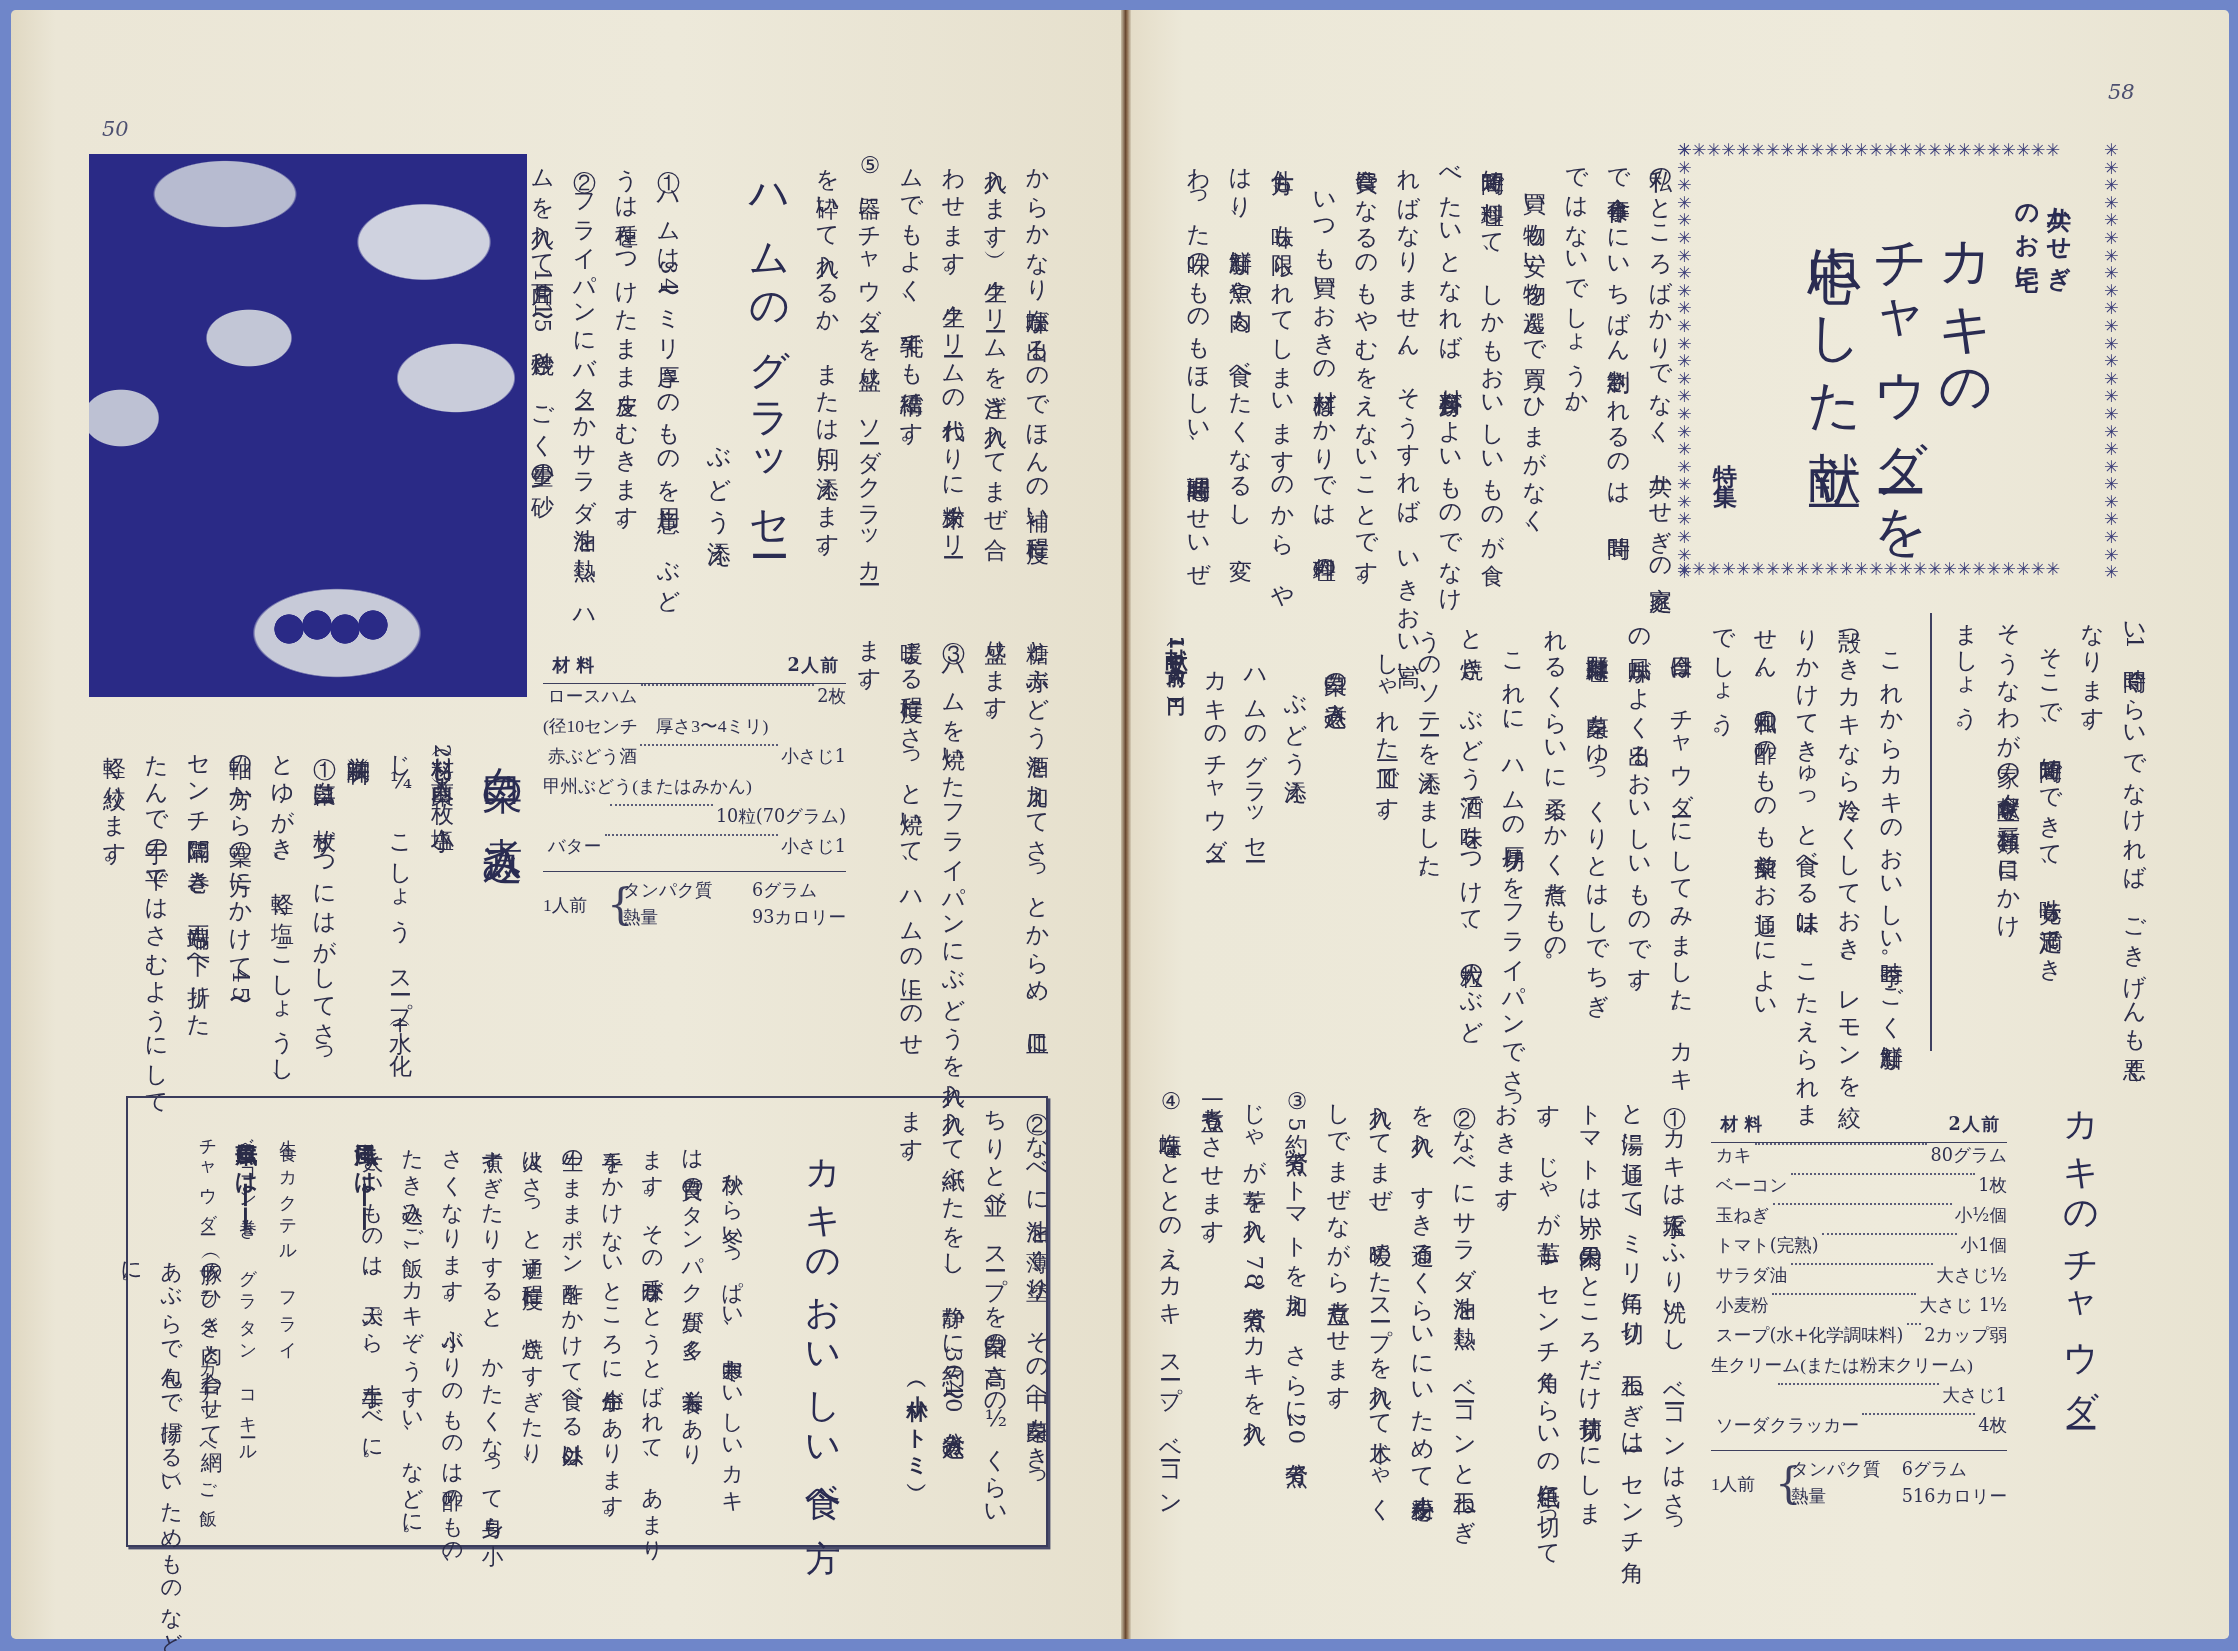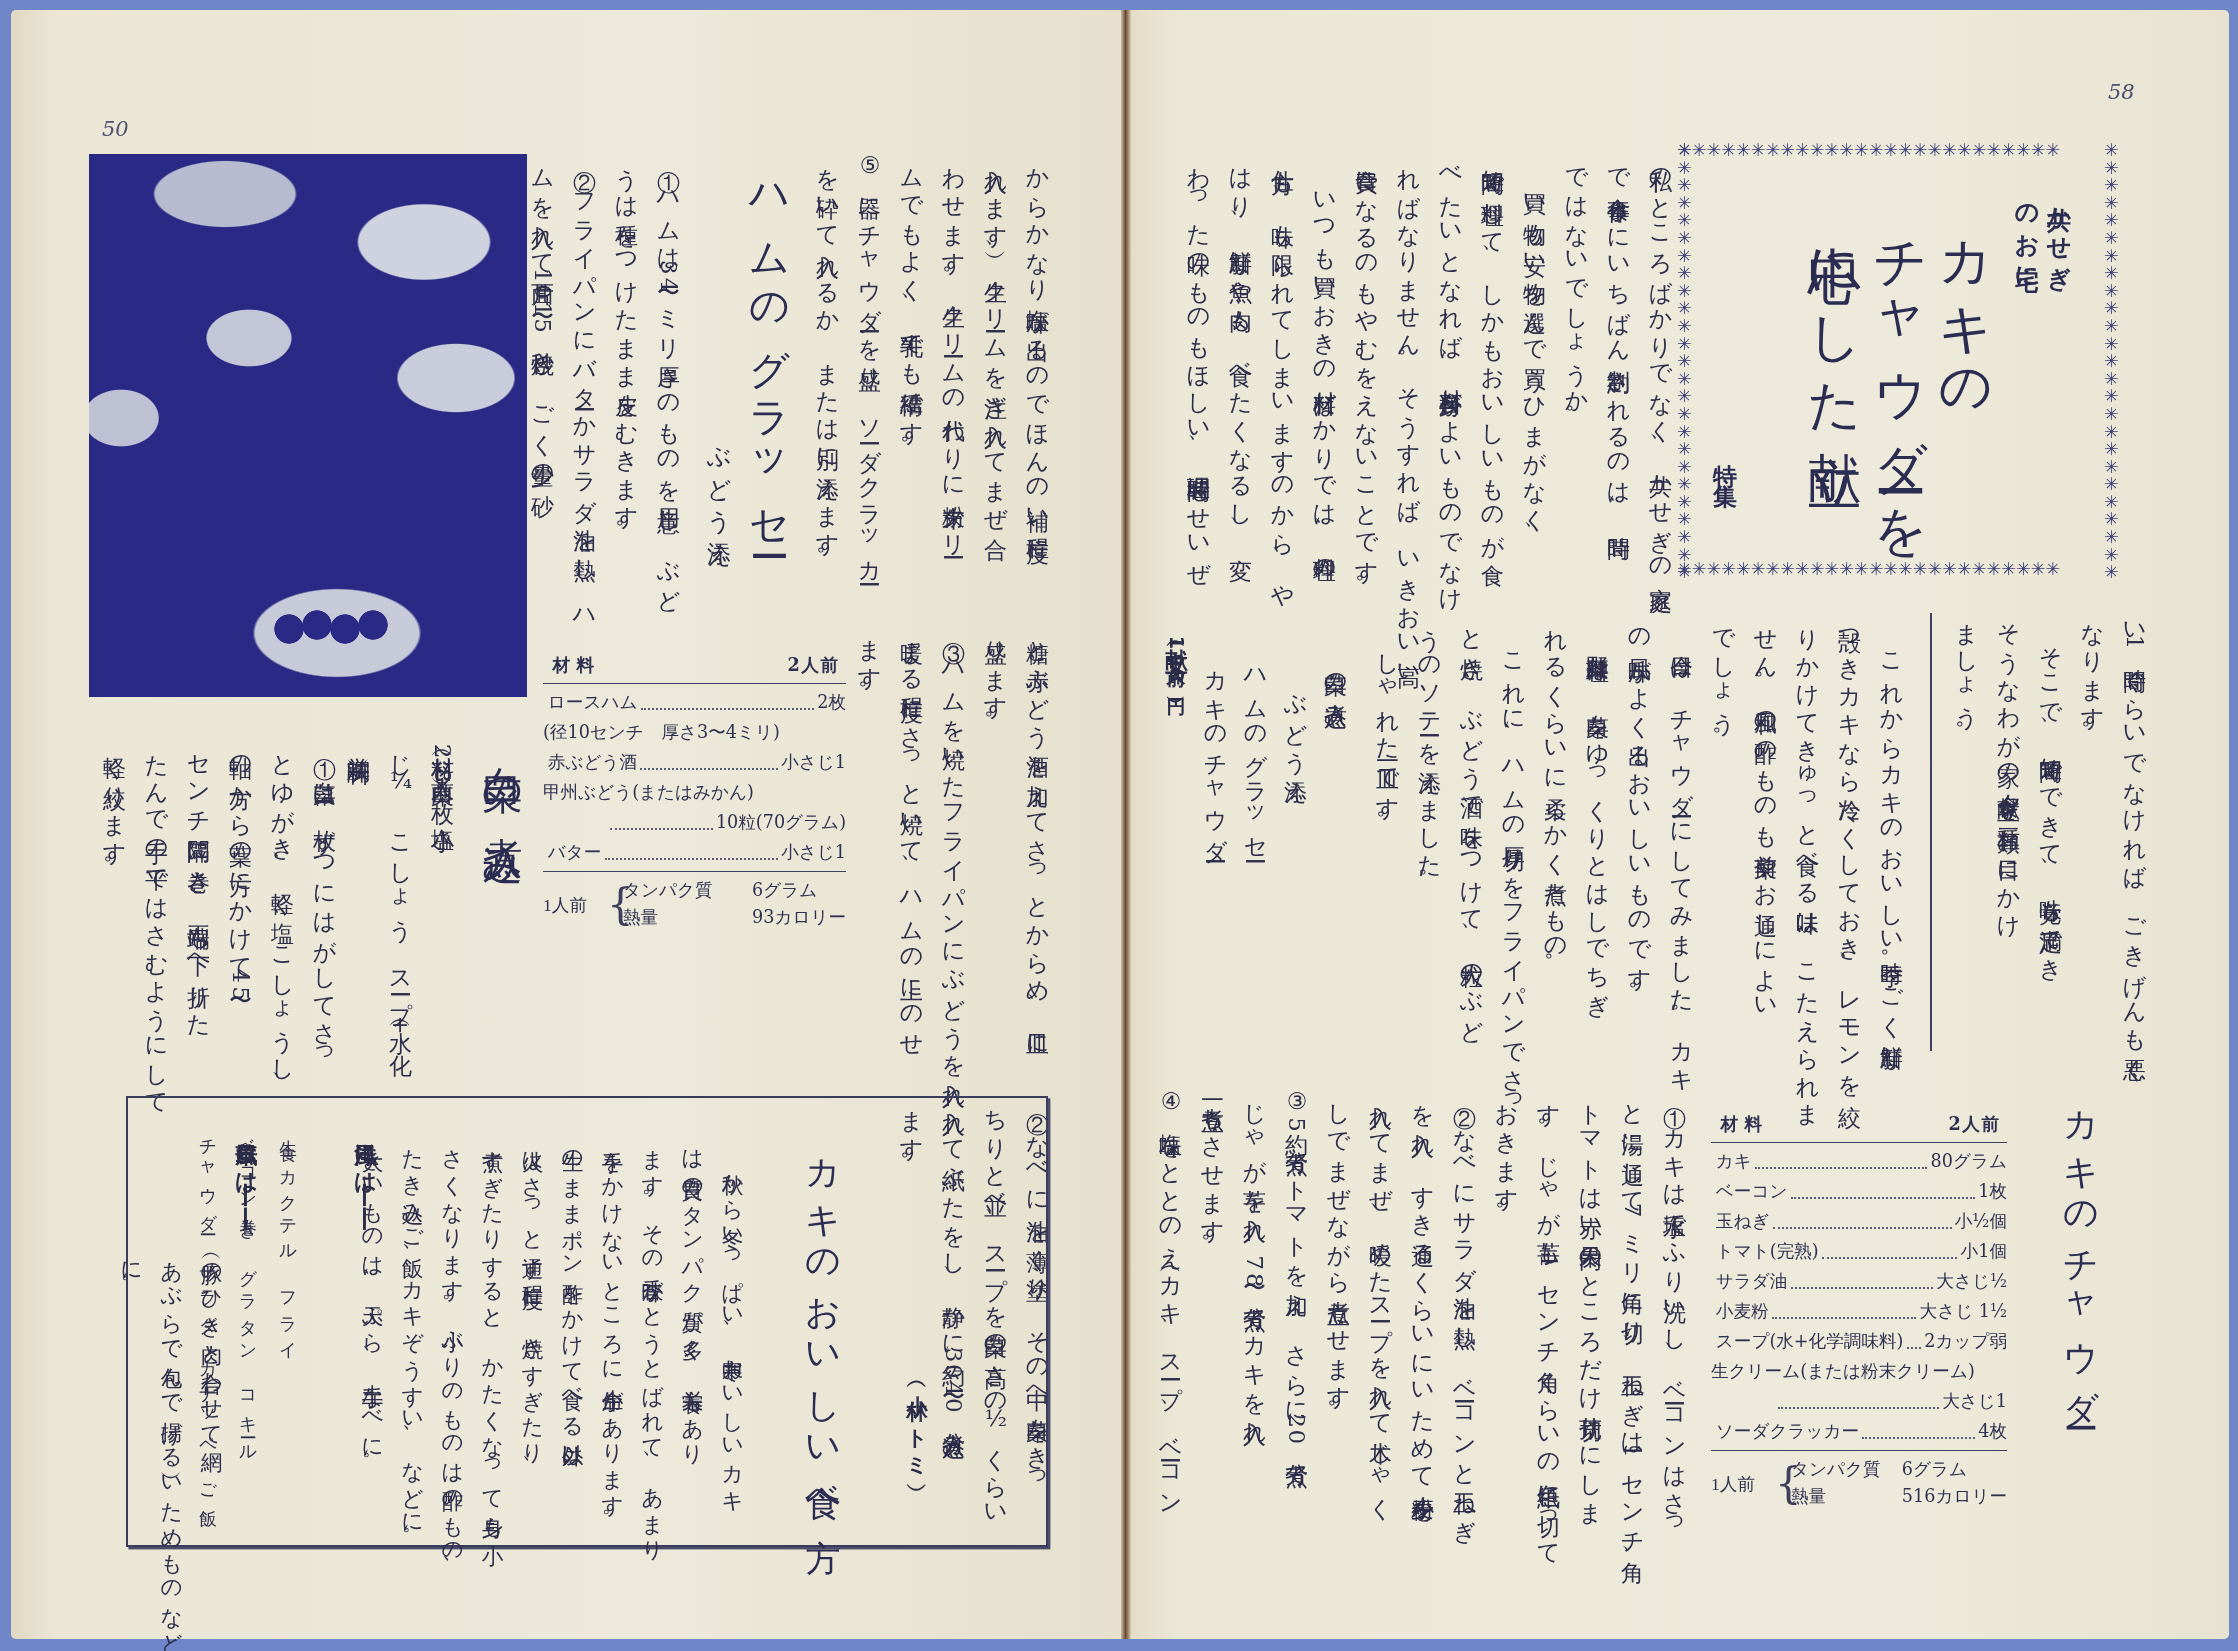--- a/index.html
+++ b/index.html
@@ -57,25 +57,25 @@
 
   .heading-lg { font-size:40px; letter-spacing:8px; color:#2a2c52; }
   .heading-md { font-size:35px; letter-spacing:6.4px; color:#2a2c52; }
   .sub-small { font-size:24px; letter-spacing:3.2px; }
 
   
   .ing { position:absolute; font-size:17.6px; color:#2e3050; }
   .ing .hdr { display:flex; justify-content:space-between; padding:0 6.4px 6.4px 9.6px;
      border-bottom:1.6px solid #3d3f5d; font-weight:bold; letter-spacing:6.4px; font-size:17.6px;margin-top:24px; }
   .ing .hdr span:last-child { letter-spacing:1.6px; font-weight:bold; }
-  .ing .row { display:flex; align-items:flex-end; height:30px; padding-left:4.8px; }
+  .ing .row { display:flex; align-items:flex-start; height:30px; padding-left:4.8px; }
   .ing .row .nm { white-space:nowrap; }
   .ing .row .dots { flex:1; border-bottom:2.4px dotted #5a5c78; margin:0 3.2px 4.8px 3.2px; height:0; }
   .ing .row .amt { white-space:nowrap; }
-  .ing .row.note { padding-left:0; }
+  .ing .row.note { padding-left:0;font-family:Liberation Serif, serif; }
   .ing .row.indent { padding-left:64px; }
   .ing .foot { border-top:1.6px solid #3d3f5d; margin-top:6.4px; padding-top:6.4px;
      display:grid; grid-template-columns:64px 16px 1fr auto; grid-template-rows:27px 27px; font-size:17.6px; }
   .ing .foot .per { grid-row:1 / span 2; align-self:center;font-family:Liberation Serif, serif; }
   .ing .foot .brace { grid-row:1 / span 2; align-self:center; font-size:42px; line-height:42px; color:#3d3f5d; }
 
   .rule-v { position:absolute; background:#3e4060; width:1.6px; }
   .boxed { position:absolute; left:126px; top:1096px; width:918px; height:447px;
     border:2.4px double #3a3c5c; box-shadow:2.4px 2.4px 0 #4a4c6a; }
 </style>

